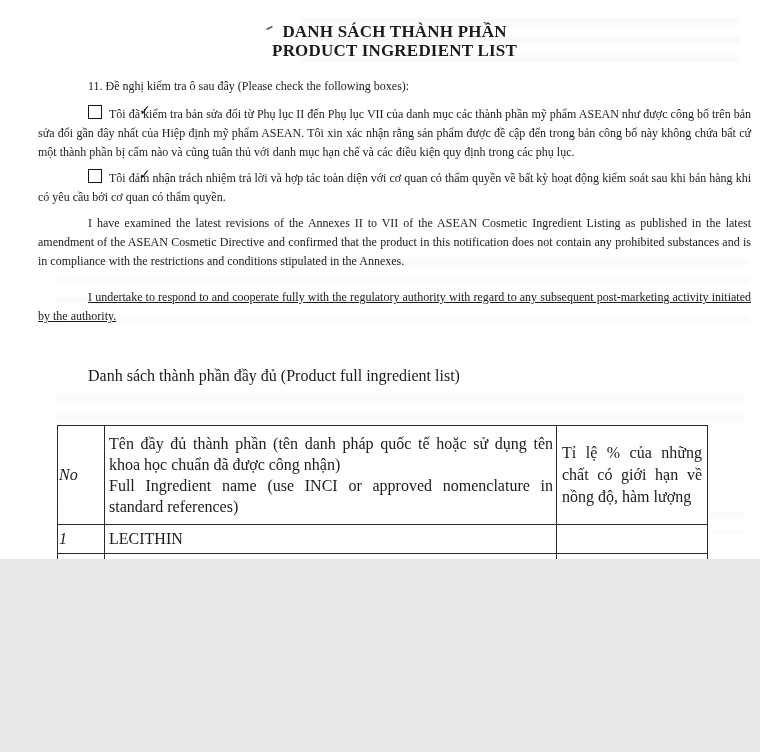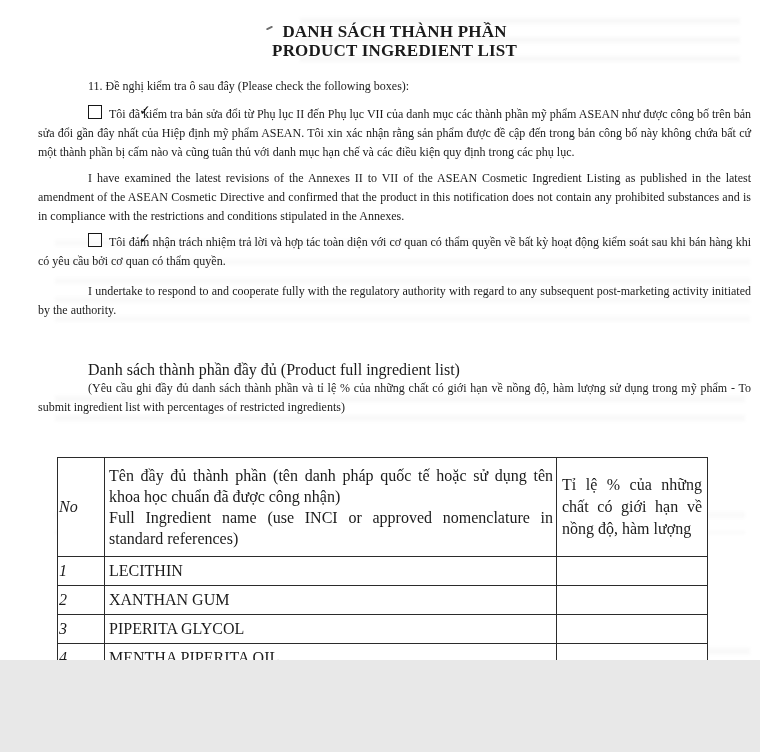--- a/index.html
+++ b/index.html
@@ -1,18 +1,18 @@
 <!DOCTYPE html>
 <html><head>
 <meta charset="utf-8">
 <style>
   html,body { margin:0; padding:0; background:#e8e8e8; }
   .page {
     position:relative;
-    width:760px; height:660px;
+    width:760px; height:559px;
     background:#ffffff;
     overflow:hidden;
     font-family:"Liberation Serif","DejaVu Serif",serif;
     color:#1b1b1b;
     margin:0 auto;
   }
   .content { position:relative; padding:22px 9px 0 38px; z-index:2; }
 
   .title-block { text-align:center; margin:0 0 17px 0; }
   .title-line {
@@ -21,21 +21,21 @@
   }
 
   p.body-par {
     margin:0; font-size:12px; line-height:19px;
     text-align:justify; text-indent:50px;
   }
   p.intro       { margin-top:0; }
   p.par-a       { margin-top:9px; }
   p.par-b       { margin-top:7px; }
   p.par-c       { margin-top:7px; }
-  p.par-d       { margin-top:11px; }
+  p.par-d       { margin-top:17px;text-decoration:underline; }
 
   .checkbox {
     display:inline-block; width:12px; height:12px;
     border:1.5px solid #161616; position:relative;
     vertical-align:-1px; margin-right:7px;
   }
   .checkbox::after {
     content:"✓";
     position:absolute; top:-5px; left:0;
     font-size:14px; font-weight:bold;
@@ -106,29 +106,28 @@
 
     <div class="title-block">
       <div class="title-line">DANH SÁCH THÀNH PHẦN</div>
       <div class="title-line">PRODUCT INGREDIENT LIST</div>
     </div>
 
     <p class="body-par intro">11. Đề nghị kiểm tra ô sau đây (Please check the following boxes):</p>
 
     <p class="body-par par-a"><span class="checkbox"></span><span>Tôi đã kiểm tra bản sửa đổi từ Phụ lục II đến Phụ lục VII của danh mục các thành phần mỹ phẩm ASEAN như được công bố trên bản sửa đổi gần đây nhất của Hiệp định mỹ phẩm ASEAN. Tôi xin xác nhận rằng sản phẩm được đề cập đến trong bản công bố này không chứa bất cứ một thành phần bị cấm nào và cũng tuân thủ với danh mục hạn chế và các điều kiện quy định trong các phụ lục.</span></p>
 
+    <p class="body-par par-c"><span class="checkbox"></span><span>Tôi đảm nhận trách nhiệm trả lời và hợp tác toàn diện với cơ quan có thẩm quyền về bất kỳ hoạt động kiểm soát sau khi bán hàng khi có yêu cầu bởi cơ quan có thẩm quyền.</span></p>
+
     <p class="body-par par-b">I have examined the latest revisions of the Annexes II to VII of the ASEAN Cosmetic Ingredient Listing as published in the latest amendment of the ASEAN Cosmetic Directive and confirmed that the product in this notification does not contain any prohibited substances and is in compliance with the restrictions and conditions stipulated in the Annexes.</p>
-
-    <p class="body-par par-c"><span class="checkbox"></span><span>Tôi đảm nhận trách nhiệm trả lời và hợp tác toàn diện với cơ quan có thẩm quyền về bất kỳ hoạt động kiểm soát sau khi bán hàng khi có yêu cầu bởi cơ quan có thẩm quyền.</span></p>
 
     <p class="body-par par-d">I undertake to respond to and cooperate fully with the regulatory authority with regard to any subsequent post-marketing activity initiated by the authority.</p>
 
     <p class="section-heading">Danh sách thành phần đầy đủ (Product full ingredient list)</p>
 
-    <p class="body-par section-note">(Yêu cầu ghi đầy đủ danh sách thành phần và tỉ lệ % của những chất có giới hạn về nồng độ, hàm lượng sử dụng trong mỹ phẩm - To submit ingredient list with percentages of restricted ingredients)</p>
 
     <table class="ingredients">
       <tbody>
         <tr class="hdr">
           <td class="col-no">No</td>
           <td class="col-name">
             <span class="hdr-name-vi">Tên đầy đủ thành phần (tên danh pháp quốc tế hoặc sử dụng tên khoa học chuẩn đã được công nhận)</span>
             <span class="hdr-name-en">Full Ingredient name (use INCI or approved nomenclature in standard references)</span>
           </td>
           <td class="col-pct">

